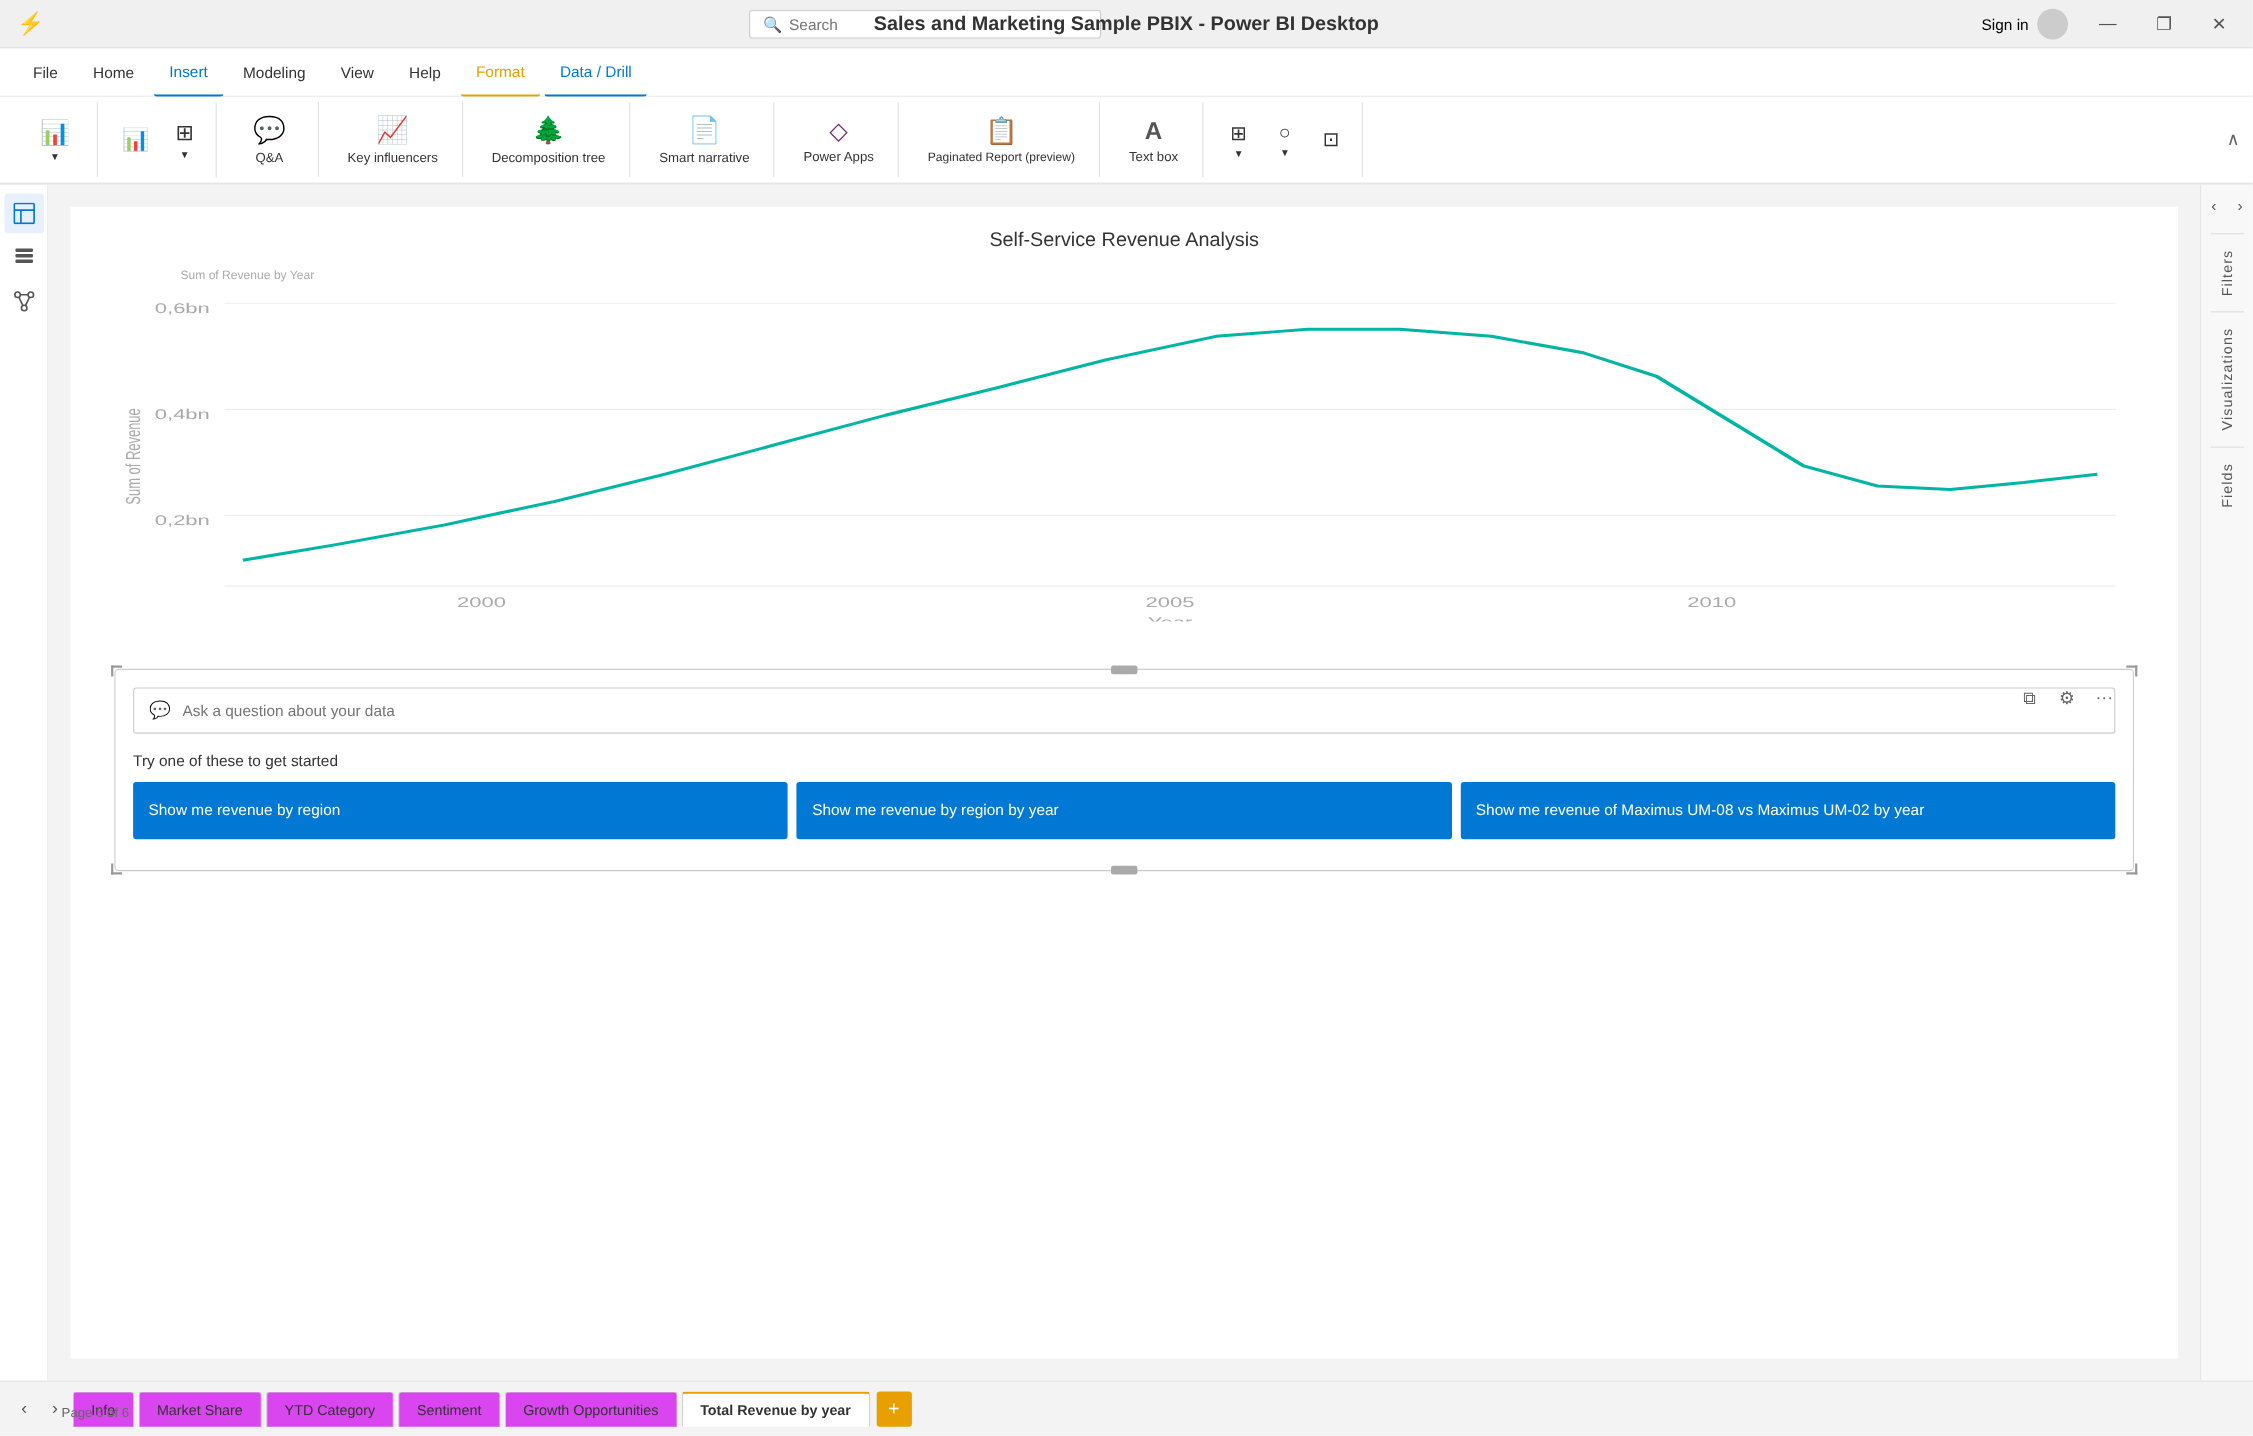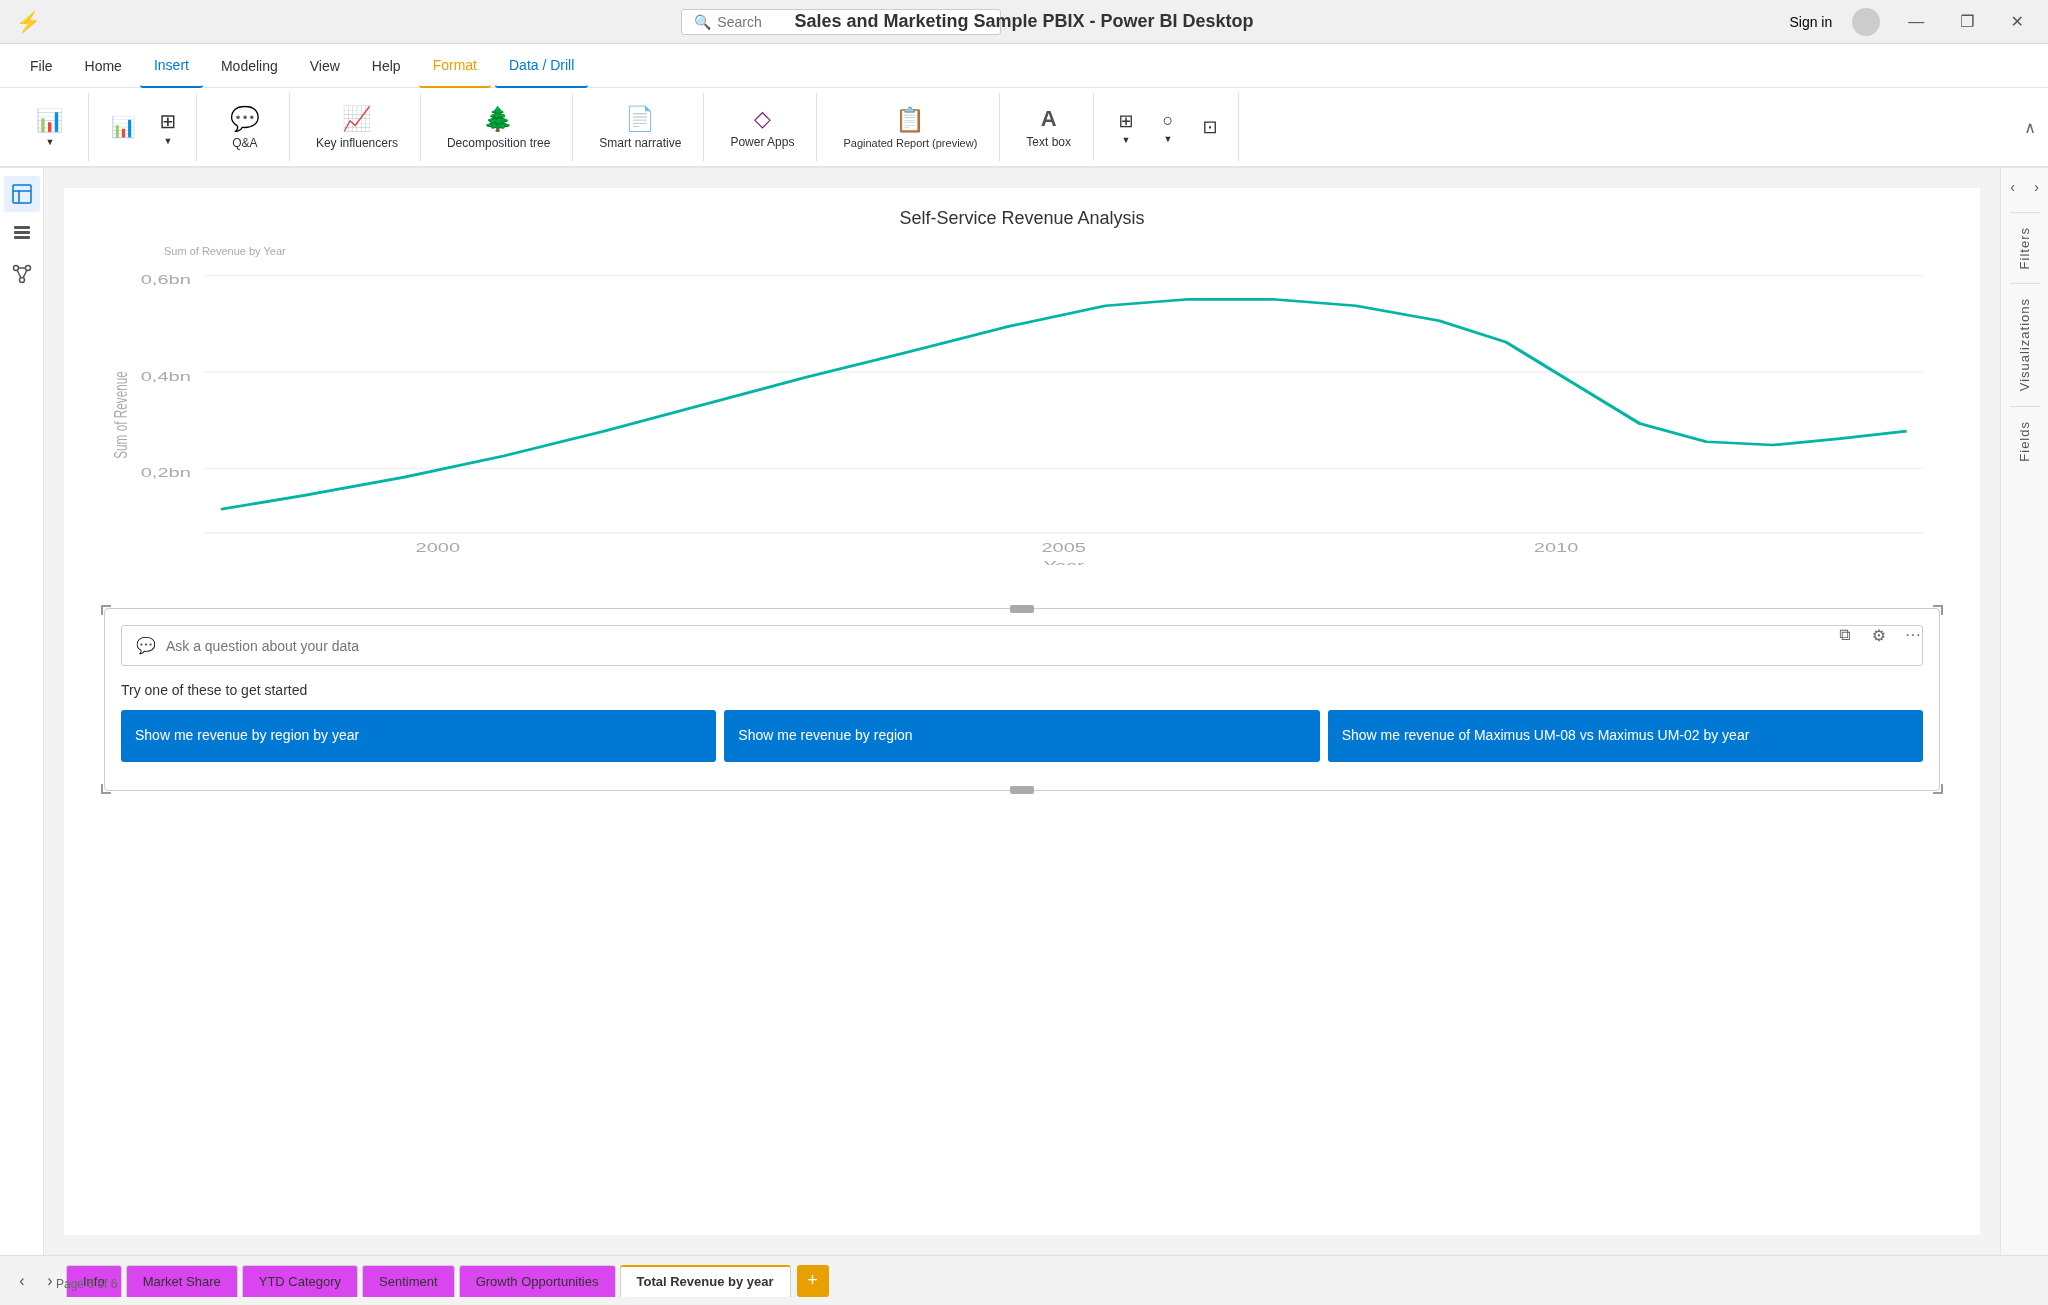--- a/index.html
+++ b/index.html
@@ -42,21 +42,21 @@
     }
     #title-bar .window-controls {
       display: flex;
       gap: 20px;
       align-items: center;
       margin-left: auto;
     }
     #title-bar .sign-in {
       display: flex;
       align-items: center;
-      gap: 20px;
+      gap: 8px;
       font-size: 14px;
     }
     #title-bar .avatar {
       width: 28px; height: 28px;
       border-radius: 50%;
       background: #ccc;
     }
     #title-bar .win-btn {
       font-size: 16px;
       color: #555;
@@ -586,22 +586,22 @@
         </div>
 
         <div class="qna-input">
           <span class="qna-prompt-icon">💬</span>
           <input type="text" placeholder="Ask a question about your data" style="">
         </div>
 
         <div class="qna-prompt-label">Try one of these to get started</div>
 
         <div class="suggestions-grid">
+          <div class="suggestion-card">Show me revenue by region</div>
           <div class="suggestion-card">Show me revenue by region by year</div>
-          <div class="suggestion-card">Show me revenue by region</div>
           <div class="suggestion-card">Show me revenue of Maximus UM-08 vs Maximus UM-02 by year</div>
         </div>
 
       </div>
     </div>
   </div>
 
   <div id="right-panel">
     <div class="right-panel-nav">
       <div class="right-panel-nav-btn">‹</div>

